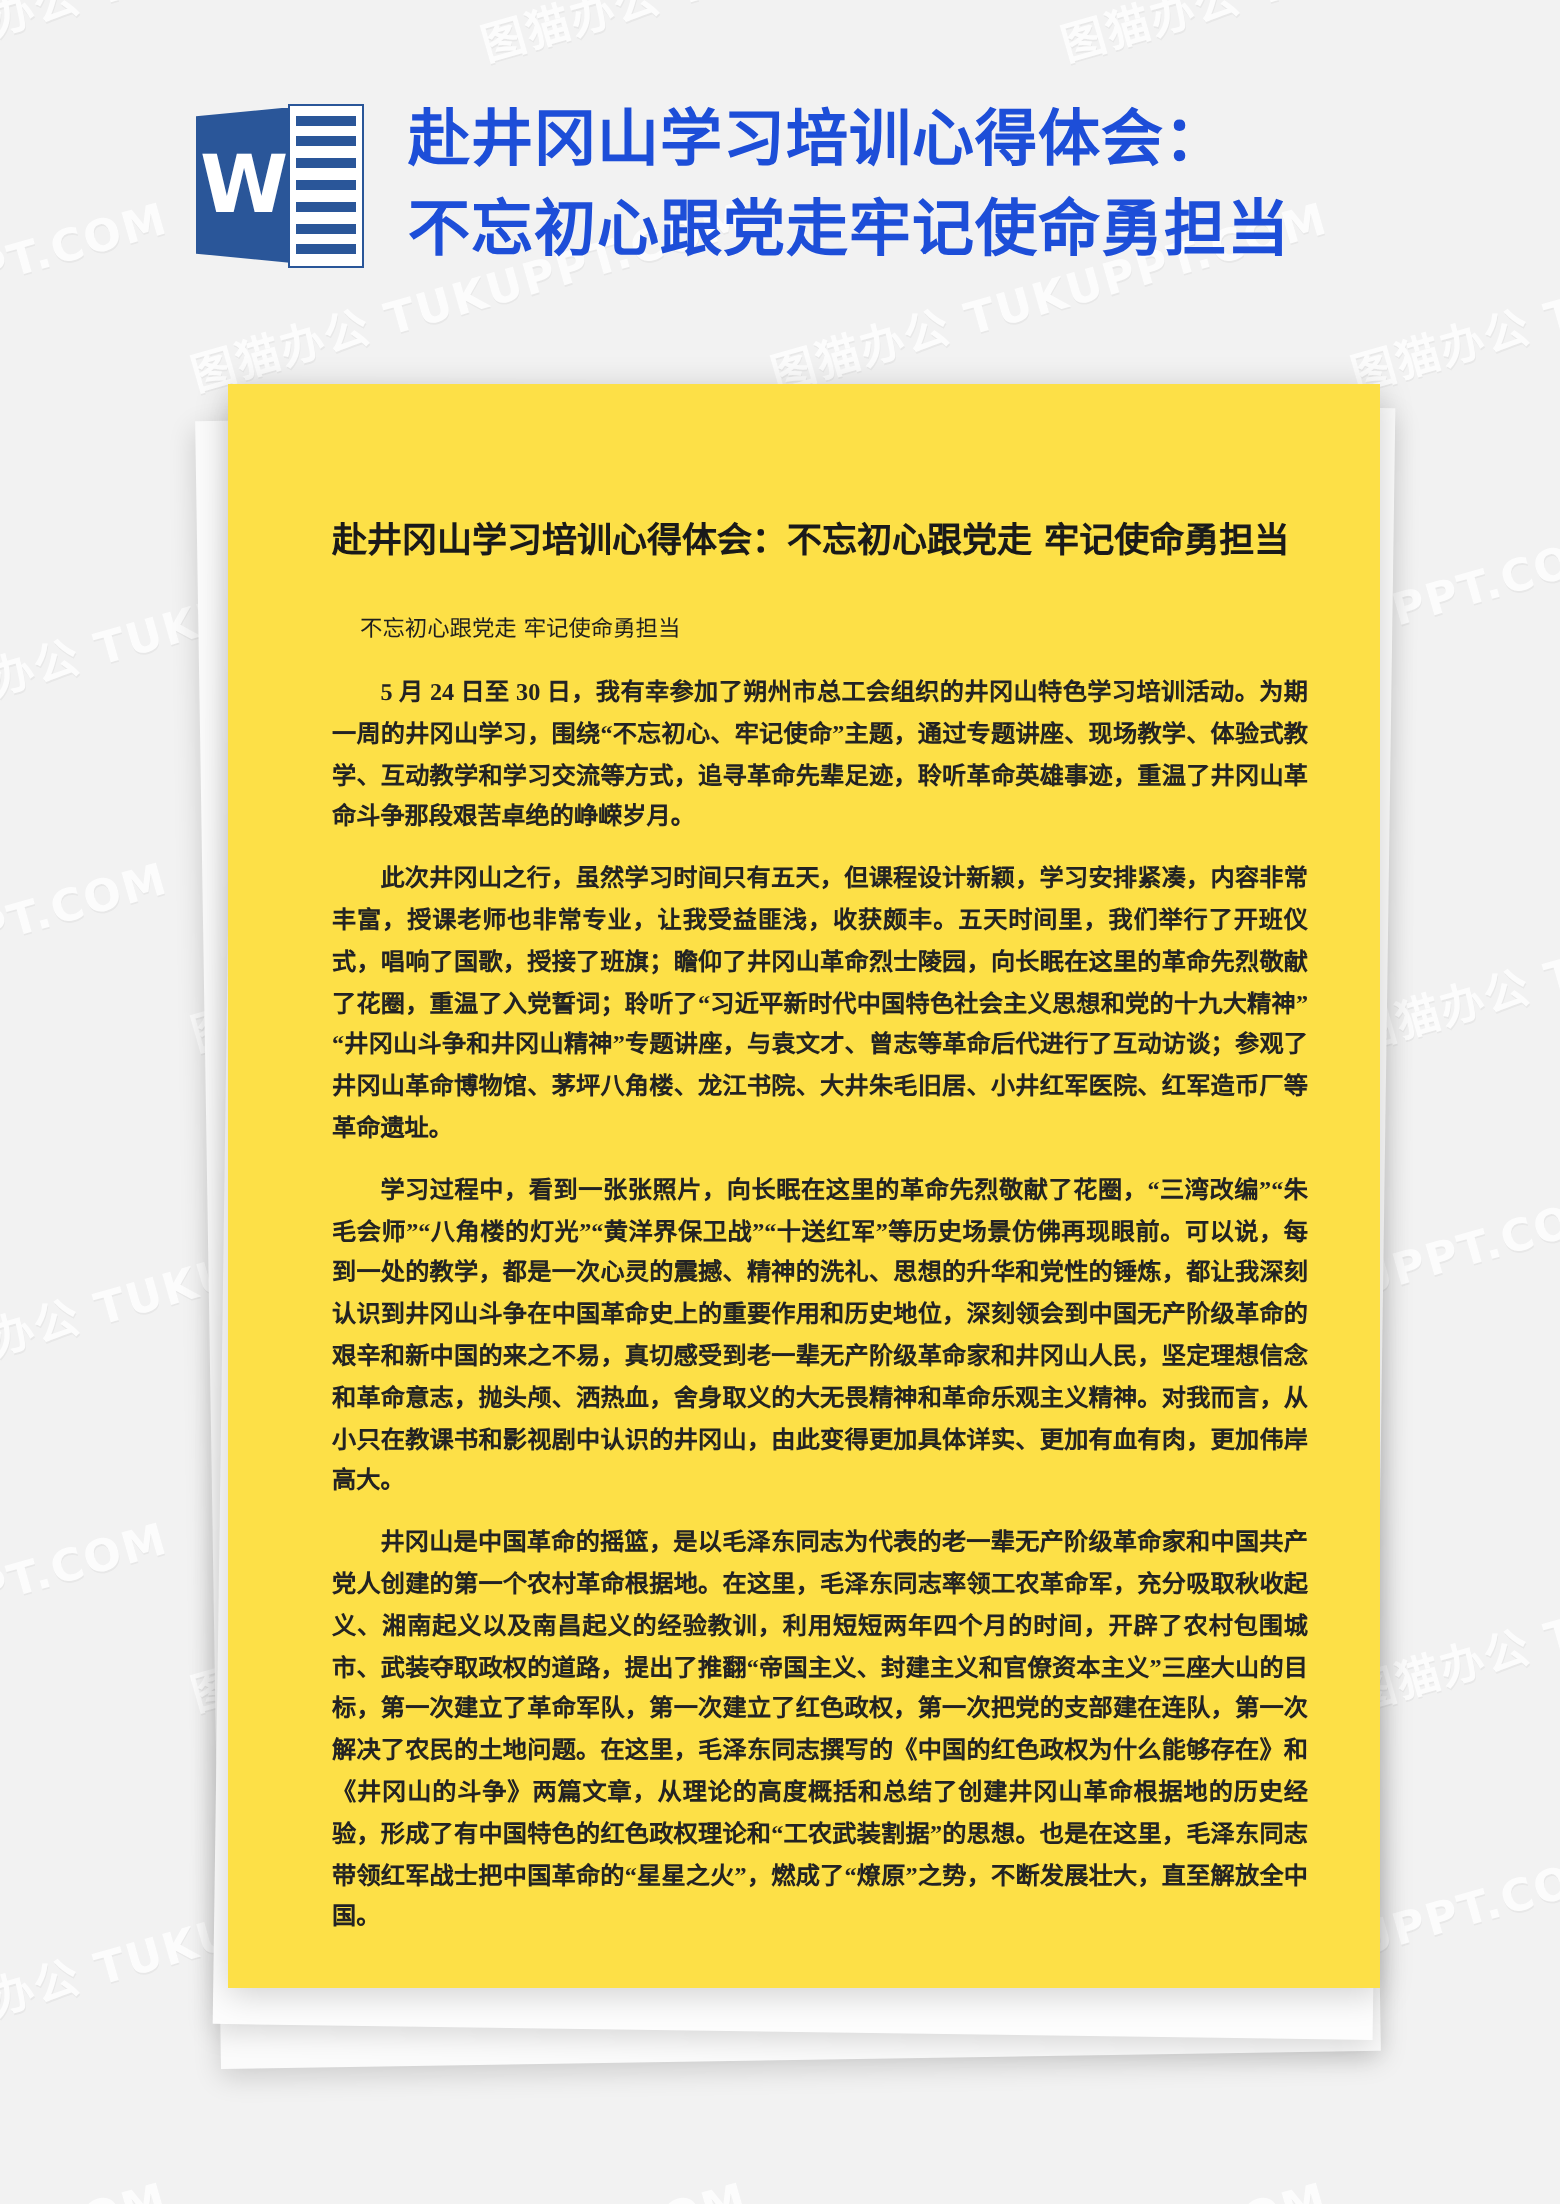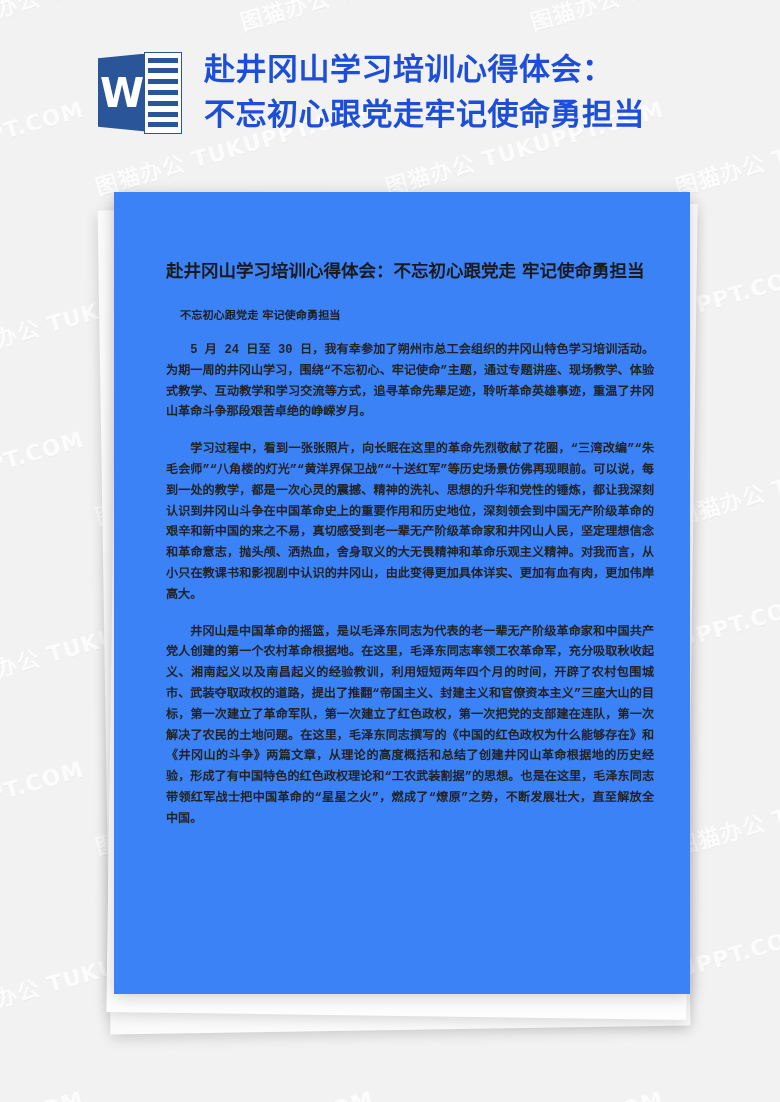--- a/index.html
+++ b/index.html
@@ -122,55 +122,55 @@
     transform: rotate(0.8deg);
     box-shadow: 0 4px 14px rgba(0,0,0,.14);
     z-index: 3;
   }
 
   
   .page {
     position: absolute;
     left: 114px; top: 192px;
     width: 576px; height: 802px;
-    background: #3b82f6;
+    background: #fde047;
     box-shadow: 0 3px 16px rgba(0,0,0,.18);
     z-index: 4;
     padding: 66px 36px 0 52px;
     overflow: hidden;
   }
 
   .doc-title {
     color: #1a1a1a;
     font-size: 17.5px;
     font-weight: 700;
     line-height: 1.56;
     margin: 0 0 22px 0;
     font-family: "DejaVu Serif", "Liberation Serif", serif;
   }
 
   .doc-sub {
     color: #1f1f1f;
     font-size: 11.2px;
-    font-weight: 700;
+    font-weight: 400;
     line-height: 1.5;
     margin: 0 0 12px 14px;
     font-family: "DejaVu Serif", "Liberation Serif", serif;
   }
   .doc-sub.second { margin-bottom: 16px; }
 
   .doc-p {
     color: #232323;
     font-size: 12.1px;
     line-height: 1.72;
     text-align: justify;
     text-justify: inter-character;
-    margin: 16px 0 10px 0;
+    margin: 0 0 10px 0;
     text-indent: 2em;
-    font-family: Liberation Mono, monospace;
+    font-family: Liberation Serif, serif;
     font-weight: 600;
   }
 </style>
 </head>
 <body>
 
 <div id="stage">
 
   <div class="wm-layer" id="wmLayer">
       <div class="wm" style="left: 145px; top: 165px;">图猫办公 TUKUPPT.COM</div>
@@ -222,18 +222,19 @@
   </div>
 
   <div class="page-back-2"></div>
   <div class="page-back-1"></div>
 
   <div class="page">
     <h1 class="doc-title">赴井冈山学习培训心得体会：不忘初心跟党走 牢记使命勇担当</h1>
     <div class="doc-sub">不忘初心跟党走 牢记使命勇担当</div>
 
     <p class="doc-p">5 月 24 日至 30 日，我有幸参加了朔州市总工会组织的井冈山特色学习培训活动。为期一周的井冈山学习，围绕“不忘初心、牢记使命”主题，通过专题讲座、现场教学、体验式教学、互动教学和学习交流等方式，追寻革命先辈足迹，聆听革命英雄事迹，重温了井冈山革命斗争那段艰苦卓绝的峥嵘岁月。</p>
+    <p class="doc-p">此次井冈山之行，虽然学习时间只有五天，但课程设计新颖，学习安排紧凑，内容非常丰富，授课老师也非常专业，让我受益匪浅，收获颇丰。五天时间里，我们举行了开班仪式，唱响了国歌，授接了班旗；瞻仰了井冈山革命烈士陵园，向长眠在这里的革命先烈敬献了花圈，重温了入党誓词；聆听了“习近平新时代中国特色社会主义思想和党的十九大精神”“井冈山斗争和井冈山精神”专题讲座，与袁文才、曾志等革命后代进行了互动访谈；参观了井冈山革命博物馆、茅坪八角楼、龙江书院、大井朱毛旧居、小井红军医院、红军造币厂等革命遗址。</p>
     <p class="doc-p">学习过程中，看到一张张照片，向长眠在这里的革命先烈敬献了花圈，“三湾改编”“朱毛会师”“八角楼的灯光”“黄洋界保卫战”“十送红军”等历史场景仿佛再现眼前。可以说，每到一处的教学，都是一次心灵的震撼、精神的洗礼、思想的升华和党性的锤炼，都让我深刻认识到井冈山斗争在中国革命史上的重要作用和历史地位，深刻领会到中国无产阶级革命的艰辛和新中国的来之不易，真切感受到老一辈无产阶级革命家和井冈山人民，坚定理想信念和革命意志，抛头颅、洒热血，舍身取义的大无畏精神和革命乐观主义精神。对我而言，从小只在教课书和影视剧中认识的井冈山，由此变得更加具体详实、更加有血有肉，更加伟岸高大。</p>
     <p class="doc-p">井冈山是中国革命的摇篮，是以毛泽东同志为代表的老一辈无产阶级革命家和中国共产党人创建的第一个农村革命根据地。在这里，毛泽东同志率领工农革命军，充分吸取秋收起义、湘南起义以及南昌起义的经验教训，利用短短两年四个月的时间，开辟了农村包围城市、武装夺取政权的道路，提出了推翻“帝国主义、封建主义和官僚资本主义”三座大山的目标，第一次建立了革命军队，第一次建立了红色政权，第一次把党的支部建在连队，第一次解决了农民的土地问题。在这里，毛泽东同志撰写的《中国的红色政权为什么能够存在》和《井冈山的斗争》两篇文章，从理论的高度概括和总结了创建井冈山革命根据地的历史经验，形成了有中国特色的红色政权理论和“工农武装割据”的思想。也是在这里，毛泽东同志带领红军战士把中国革命的“星星之火”，燃成了“燎原”之势，不断发展壮大，直至解放全中国。</p>
 
   </div>
 
 </div>
 
 </body></html>

